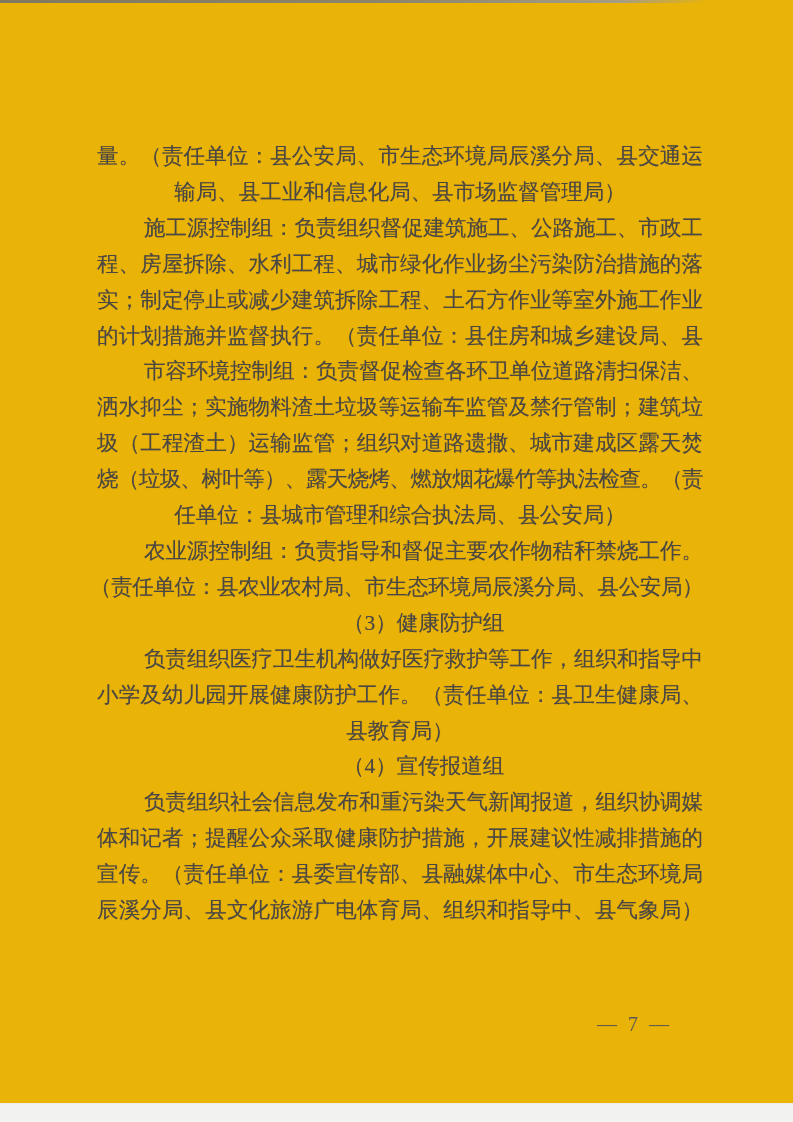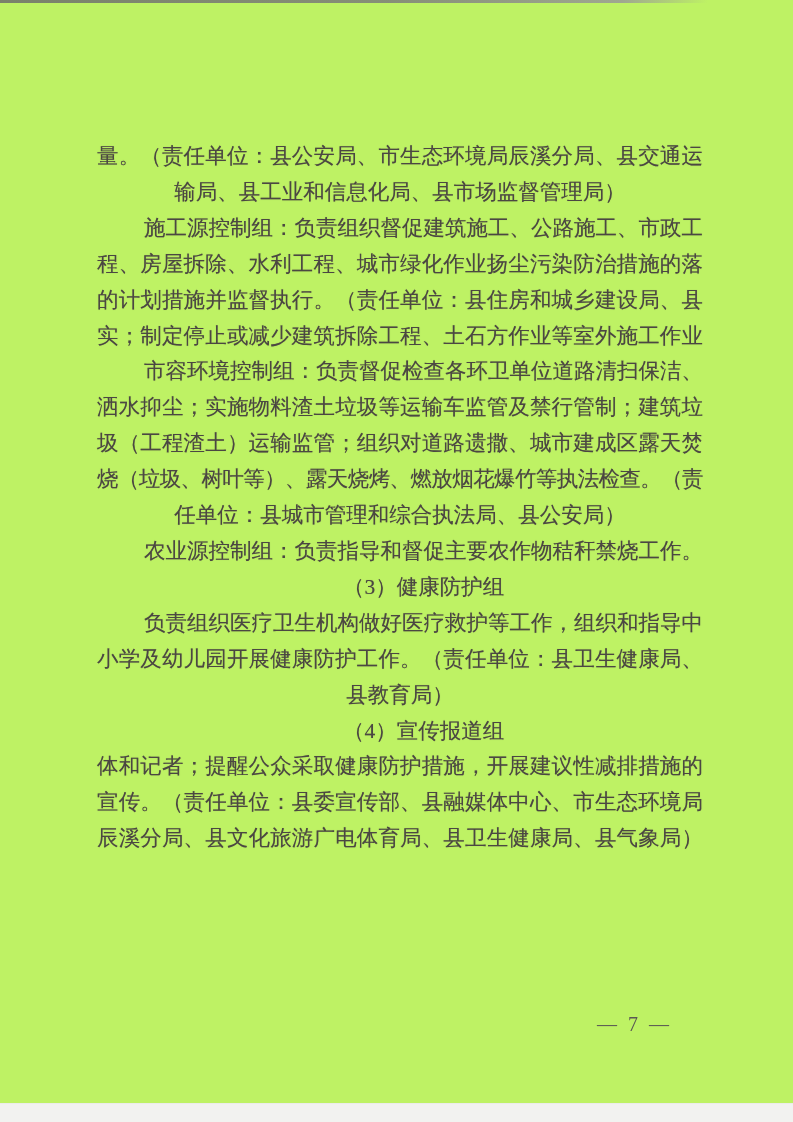--- a/index.html
+++ b/index.html
@@ -6,21 +6,21 @@
     margin: 0;
     padding: 0;
     width: 793px;
     height: 1122px;
     overflow: hidden;
   }
   .page {
     position: relative;
     width: 793px;
     height: 1122px;
-    background: #bef264;
+    background: #eab308;
     font-family: "Liberation Serif", "DejaVu Serif", serif;
   }
   
   .scan-edge-top {
     position: absolute;
     top: 0; left: 0;
     width: 708px; height: 3px;
     background: linear-gradient(to right, #6e6e6c 0%, #7d7d7b 55%, #9a9a98 88%, rgba(160,160,158,0) 100%);
     opacity: .85;
   }
@@ -68,36 +68,38 @@
 <body>
 
 <div class="page">
   <div class="scan-edge-top"></div>
 
   <div class="text-block" id="text-block">
       <div class="line justify">量。（责任单位：县公安局、市生态环境局辰溪分局、县交通运</div>
       <div class="line">输局、县工业和信息化局、县市场监督管理局）</div>
       <div class="line justify indent">施工源控制组：负责组织督促建筑施工、公路施工、市政工</div>
       <div class="line justify">程、房屋拆除、水利工程、城市绿化作业扬尘污染防治措施的落</div>
+      <div class="line justify">实；制定停止或减少建筑拆除工程、土石方作业等室外施工作业</div>
       <div class="line justify">的计划措施并监督执行。（责任单位：县住房和城乡建设局、县</div>
-      <div class="line justify">实；制定停止或减少建筑拆除工程、土石方作业等室外施工作业</div>
       <div class="line justify indent">市容环境控制组：负责督促检查各环卫单位道路清扫保洁、</div>
       <div class="line justify">洒水抑尘；实施物料渣土垃圾等运输车监管及禁行管制；建筑垃</div>
       <div class="line justify">圾（工程渣土）运输监管；组织对道路遗撒、城市建成区露天焚</div>
       <div class="line justify tight">烧（垃圾、树叶等）、露天烧烤、燃放烟花爆竹等执法检查。（责</div>
       <div class="line">任单位：县城市管理和综合执法局、县公安局）</div>
       <div class="line justify indent">农业源控制组：负责指导和督促主要农作物秸秆禁烧工作。</div>
+      <div class="line justify hang tight">（责任单位：县农业农村局、市生态环境局辰溪分局、县公安局）</div>
       <div class="line indent">（3）健康防护组</div>
       <div class="line justify indent">负责组织医疗卫生机构做好医疗救护等工作，组织和指导中</div>
       <div class="line justify">小学及幼儿园开展健康防护工作。（责任单位：县卫生健康局、</div>
       <div class="line">县教育局）</div>
       <div class="line indent">（4）宣传报道组</div>
+      <div class="line justify indent">负责组织社会信息发布和重污染天气新闻报道，组织协调媒</div>
       <div class="line justify">体和记者；提醒公众采取健康防护措施，开展建议性减排措施的</div>
       <div class="line justify">宣传。（责任单位：县委宣传部、县融媒体中心、市生态环境局</div>
-      <div class="line justify">辰溪分局、县文化旅游广电体育局、县卫生健康局、县气象局）</div>
+      <div class="line justify">辰溪分局、县文化旅游广电体育局、组织和指导中、县气象局）</div>
     </div>
 
   <div class="footer">
     <span>— 7 —</span>
   </div>
 
   <div class="scan-edge-bottom"></div>
 </div>
 
 </body></html>

